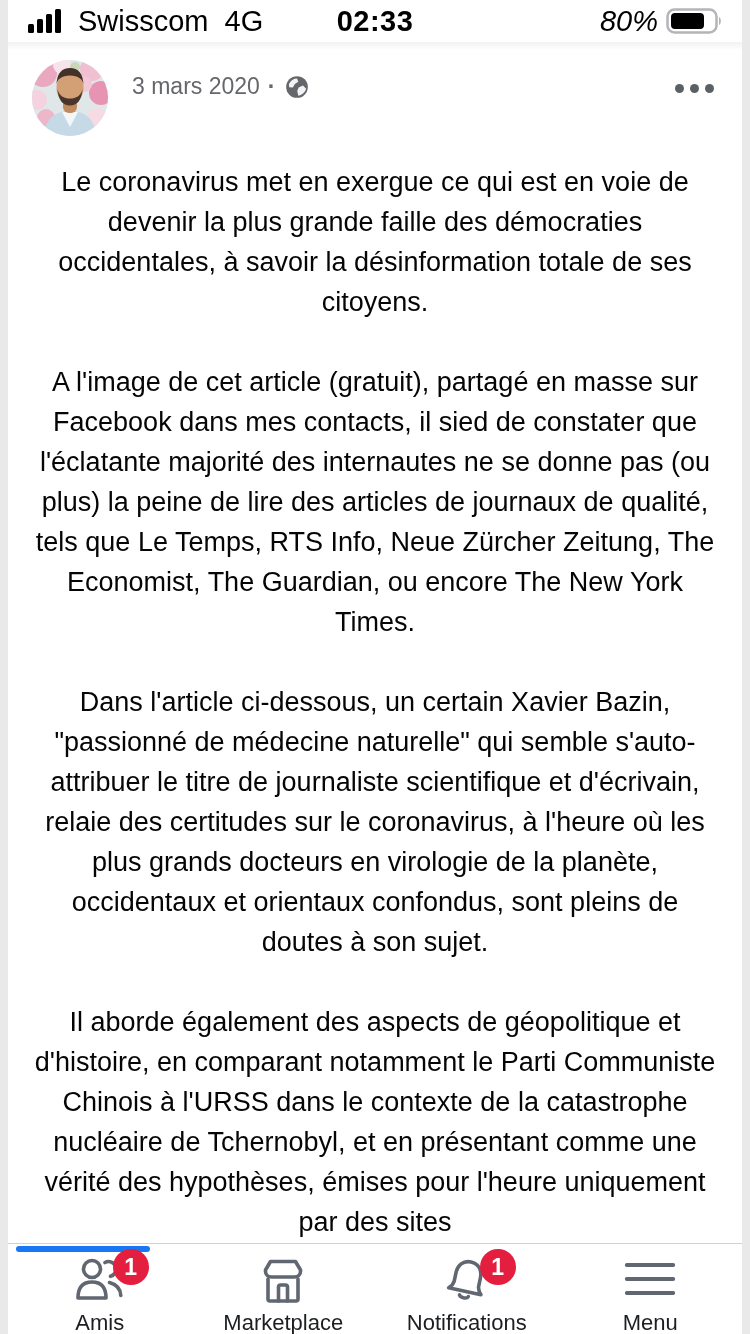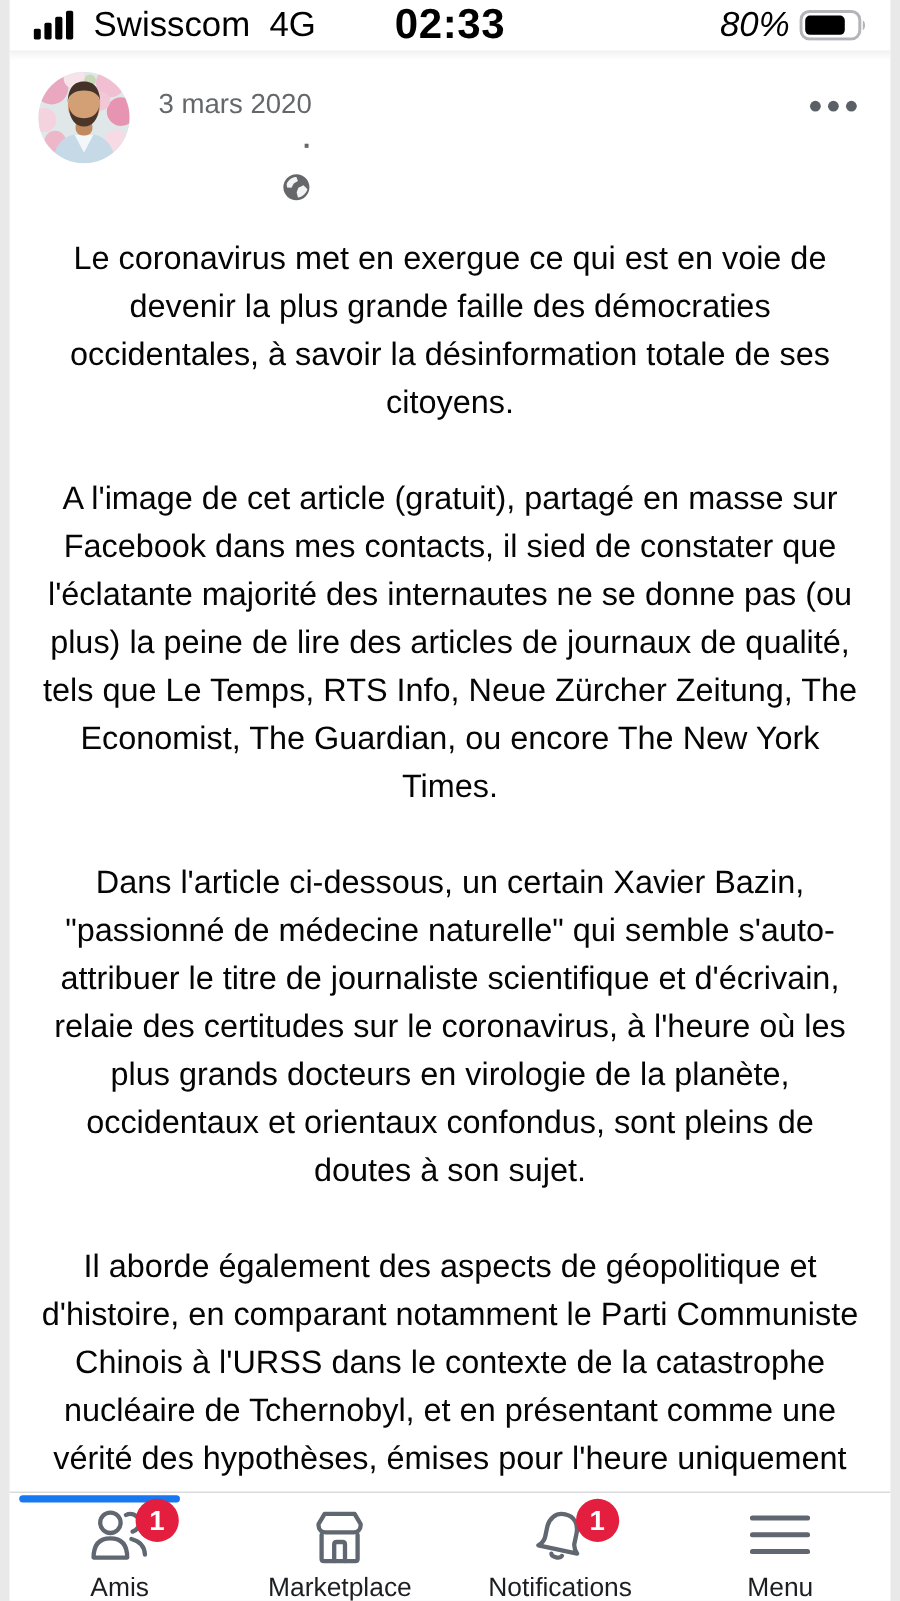--- a/index.html
+++ b/index.html
@@ -11,33 +11,33 @@
   
   .status-bar{
     height:42px;display:flex;align-items:center;padding:0 18px 0 20px;
     font-size:29px;color:#000;position:relative;
   }
   .sb-left{display:flex;align-items:center;gap:10px;}
   .sb-carrier{margin-left:4px;}
   .sb-network{margin-left:6px;}
   .sb-time{
     position:absolute;left:0;right:0;text-align:center;
-    font-weight:700;font-size:35px;letter-spacing:.5px;
+    font-weight:700;font-size:29px;letter-spacing:.5px;
   }
   .sb-right{margin-left:auto;display:flex;align-items:center;gap:8px;position:relative;z-index:1;font-style:italic;}
   .status-divider{height:8px;background:linear-gradient(#f1f1f1,#ffffff);}
   
   .post-header{display:flex;align-items:flex-start;padding:10px 24px 0 24px;}
   .avatar{
     width:76px;height:76px;border-radius:50%;overflow:hidden;flex:0 0 76px;
     background:#e3edf1;
   }
   .author-block{margin-left:24px;padding-top:6px;}
   .author-name{font-weight:700;font-size:26px;color:#050505;line-height:32px;}
-  .post-meta{display:flex;align-items:flex-end;gap:8px;margin-top:7px;color:#65676b;font-size:23px;flex-direction:column;}
+  .post-meta{display:flex;align-items:center;gap:8px;margin-top:7px;color:#65676b;font-size:23px;}
   .meta-sep{font-weight:700;}
   .more-btn{margin-left:auto;display:flex;gap:6px;padding:24px 4px 10px 10px;align-items:center;}
   .more-btn .dot{width:9px;height:9px;border-radius:50%;background:#5b6067;}
   
   .post-body{padding:26px 24px 0 24px;font-size:27px;line-height:40px;color:#050505;}
   .post-body p{margin:0 0 40px 0;text-align:center;}
   
   .tab-bar{
     position:absolute;left:0;right:0;bottom:0;height:90px;background:#ffffff;
     border-top:1px solid #cfd1d5;display:flex;

